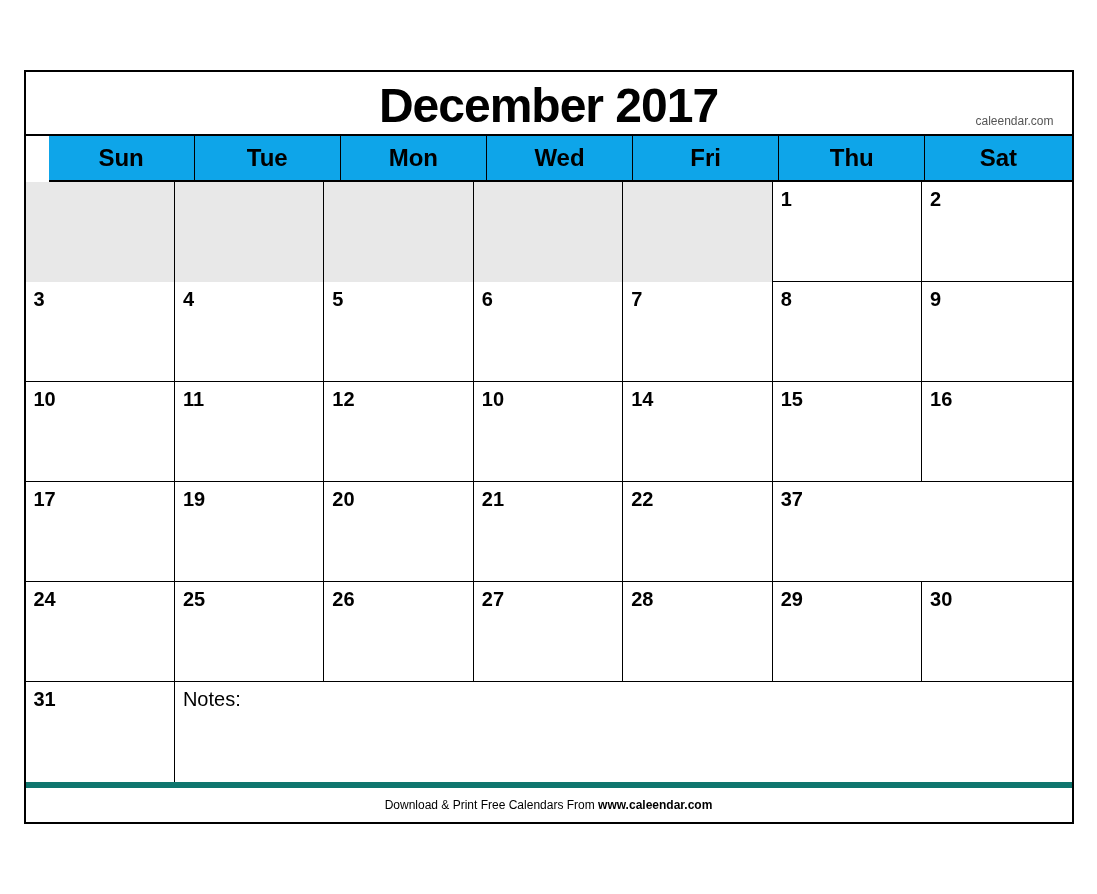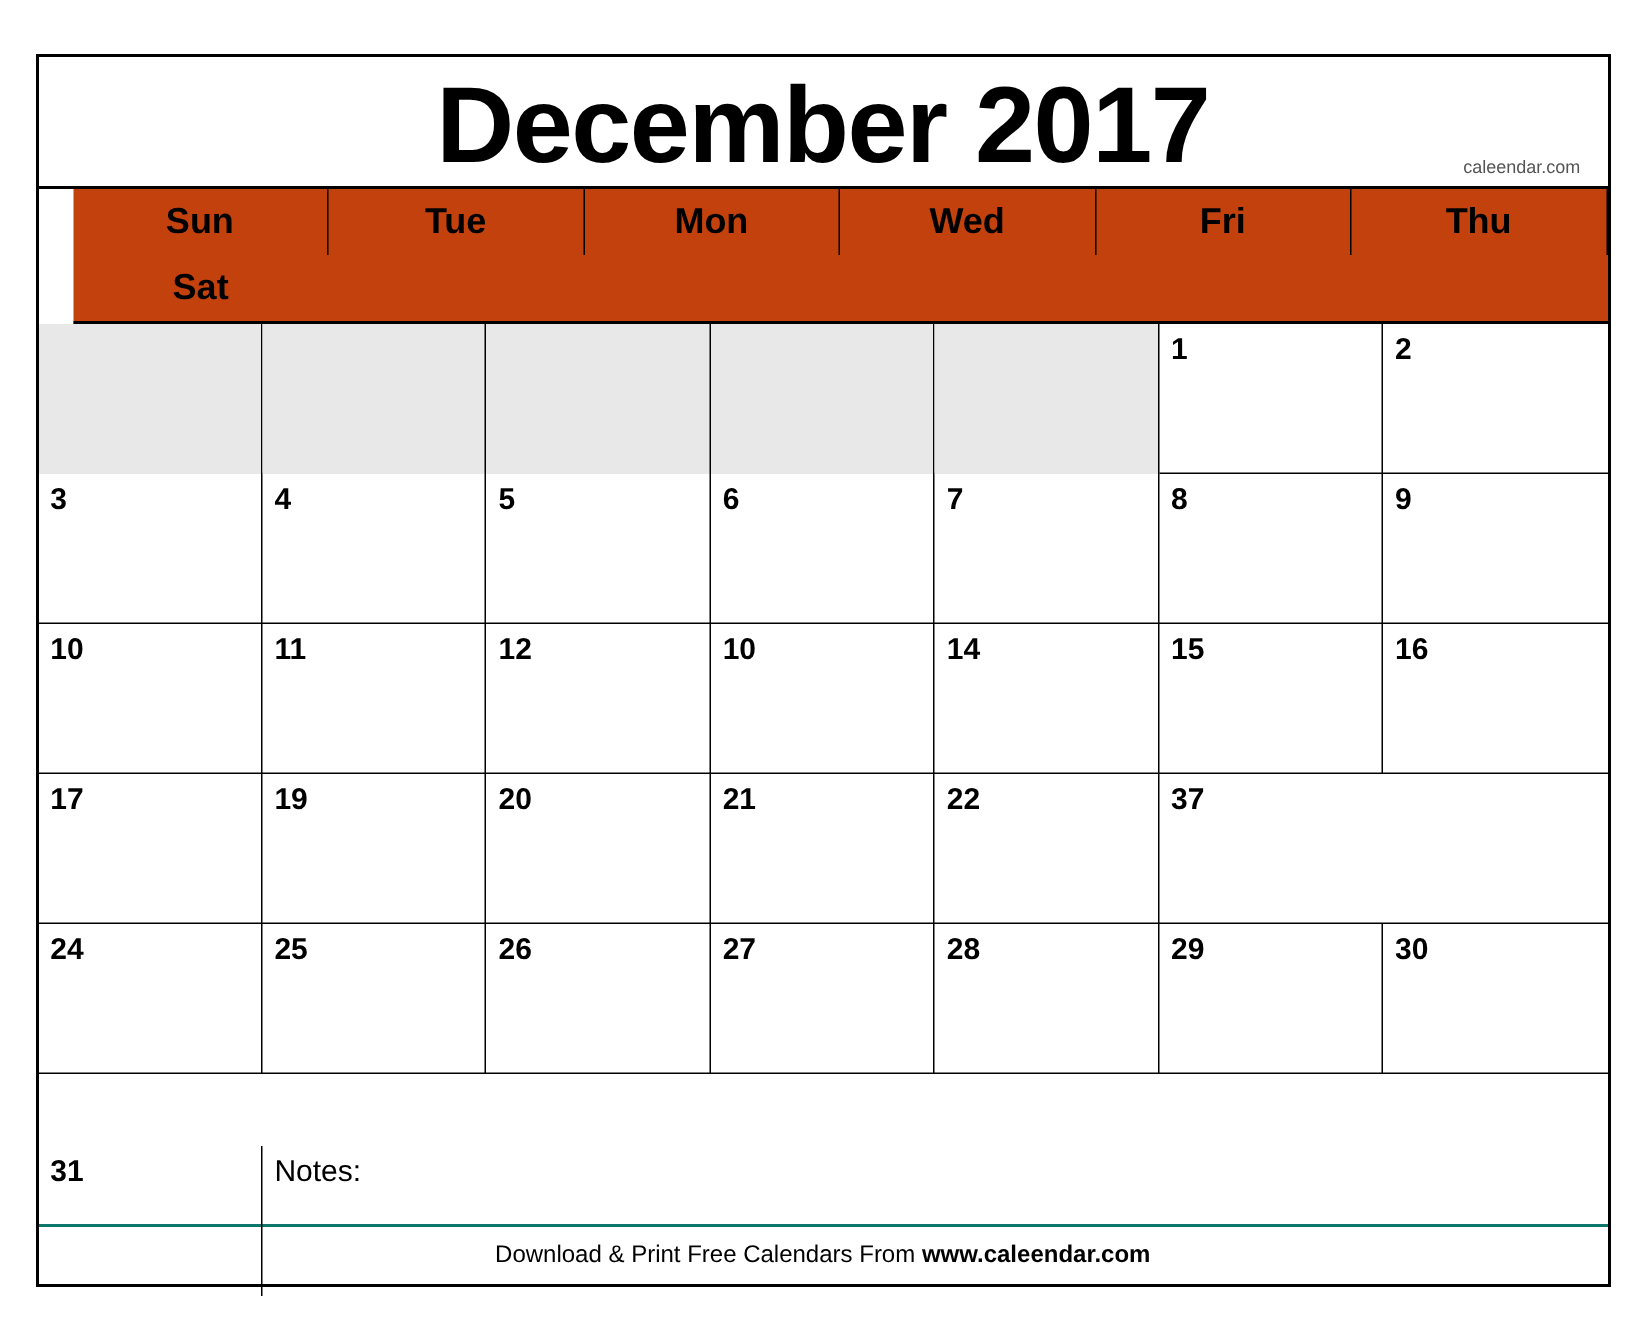--- a/index.html
+++ b/index.html
@@ -16,40 +16,40 @@
       border: 2px solid #000;
       background: #fff;
     }
     .calendar-header {
       text-align: center;
       padding: 10px 0 4px 0;
       border-bottom: 2px solid #000;
       position: relative;
     }
     .calendar-title {
-      font-size: 72px;
+      font-size: 48px;
       font-weight: 900;
       font-family: Arial Black, Arial, sans-serif;
       line-height: 1;
       letter-spacing: -1px;
       text-align: center;
     }
     .calendar-source {
       position: absolute;
       right: 18px;
       bottom: 6px;
       font-size: 12px;
       color: #555;
       margin-left: 31px;
     }
     .day-headers {
       display: grid;
-      grid-template-columns: repeat(6, 1fr);
+      grid-template-columns: repeat(7, 1fr);
       border-bottom: 2px solid #000;
-      background: #c2410c;
+      background: #0ea5e9;
       margin-left: 23px;
     }
     .day-header {
       padding: 8px 0;
       text-align: center;
       font-size: 24px;
       font-weight: 700;
       border-right: 1px solid #000;
     }
     .day-header:last-child { border-right: none; }
@@ -82,24 +82,24 @@
     .notes-cell {
       grid-column: 2 / 8;
       border-right: none;
       padding: 6px 8px;
     }
     .notes-label {
       font-size: 20px;
       font-weight: 400;
     }
     .footer {
-      border-top: 2px solid #0f766e;
+      border-top: 6px solid #0f766e;
       text-align: center;
       padding: 10px 0;
-      font-size: 16px;
+      font-size: 12px;
       color: #000;
     }
     .footer-bold {
       font-weight: 700;
     }
   </style>
 </head>
 <body>
 
 <div class="calendar-wrapper">
@@ -221,21 +221,21 @@
         <span class="day-number">28</span>
       </div>
       <div class="day-cell">
         <span class="day-number">29</span>
       </div>
       <div class="day-cell">
         <span class="day-number">30</span>
       </div>
     </div>
 
-    <div class="week-row" style="min-height:100px;margin-top:48px;">
+    <div class="week-row" style="min-height:100px;">
       <div class="day-cell">
         <span class="day-number">31</span>
       </div>
       <div class="day-cell notes-cell" style="grid-column: 2 / 8; border-right: none;">
         <span class="notes-label">Notes:</span>
       </div>
     </div>
 
   </div>
 

